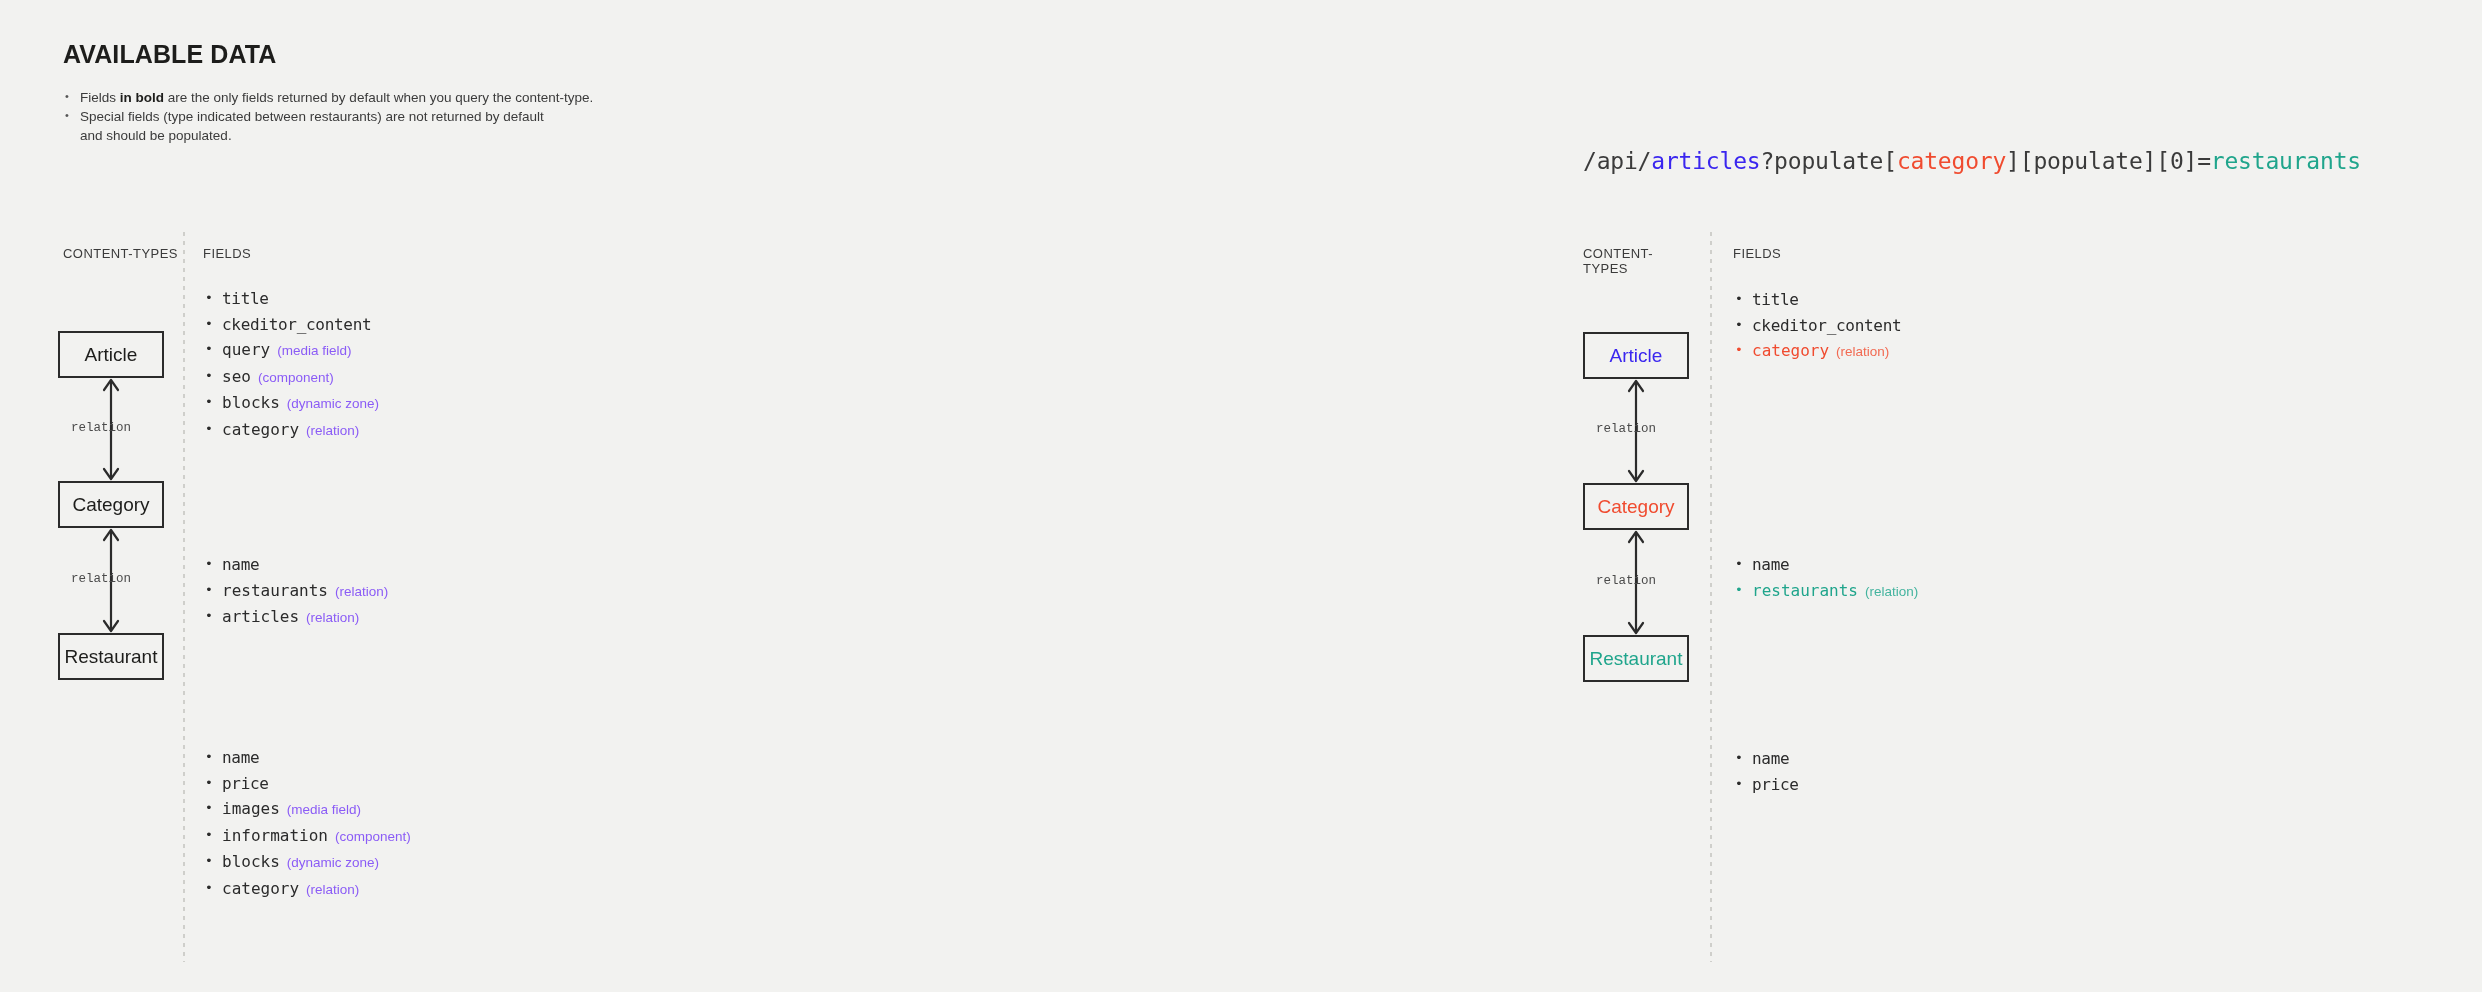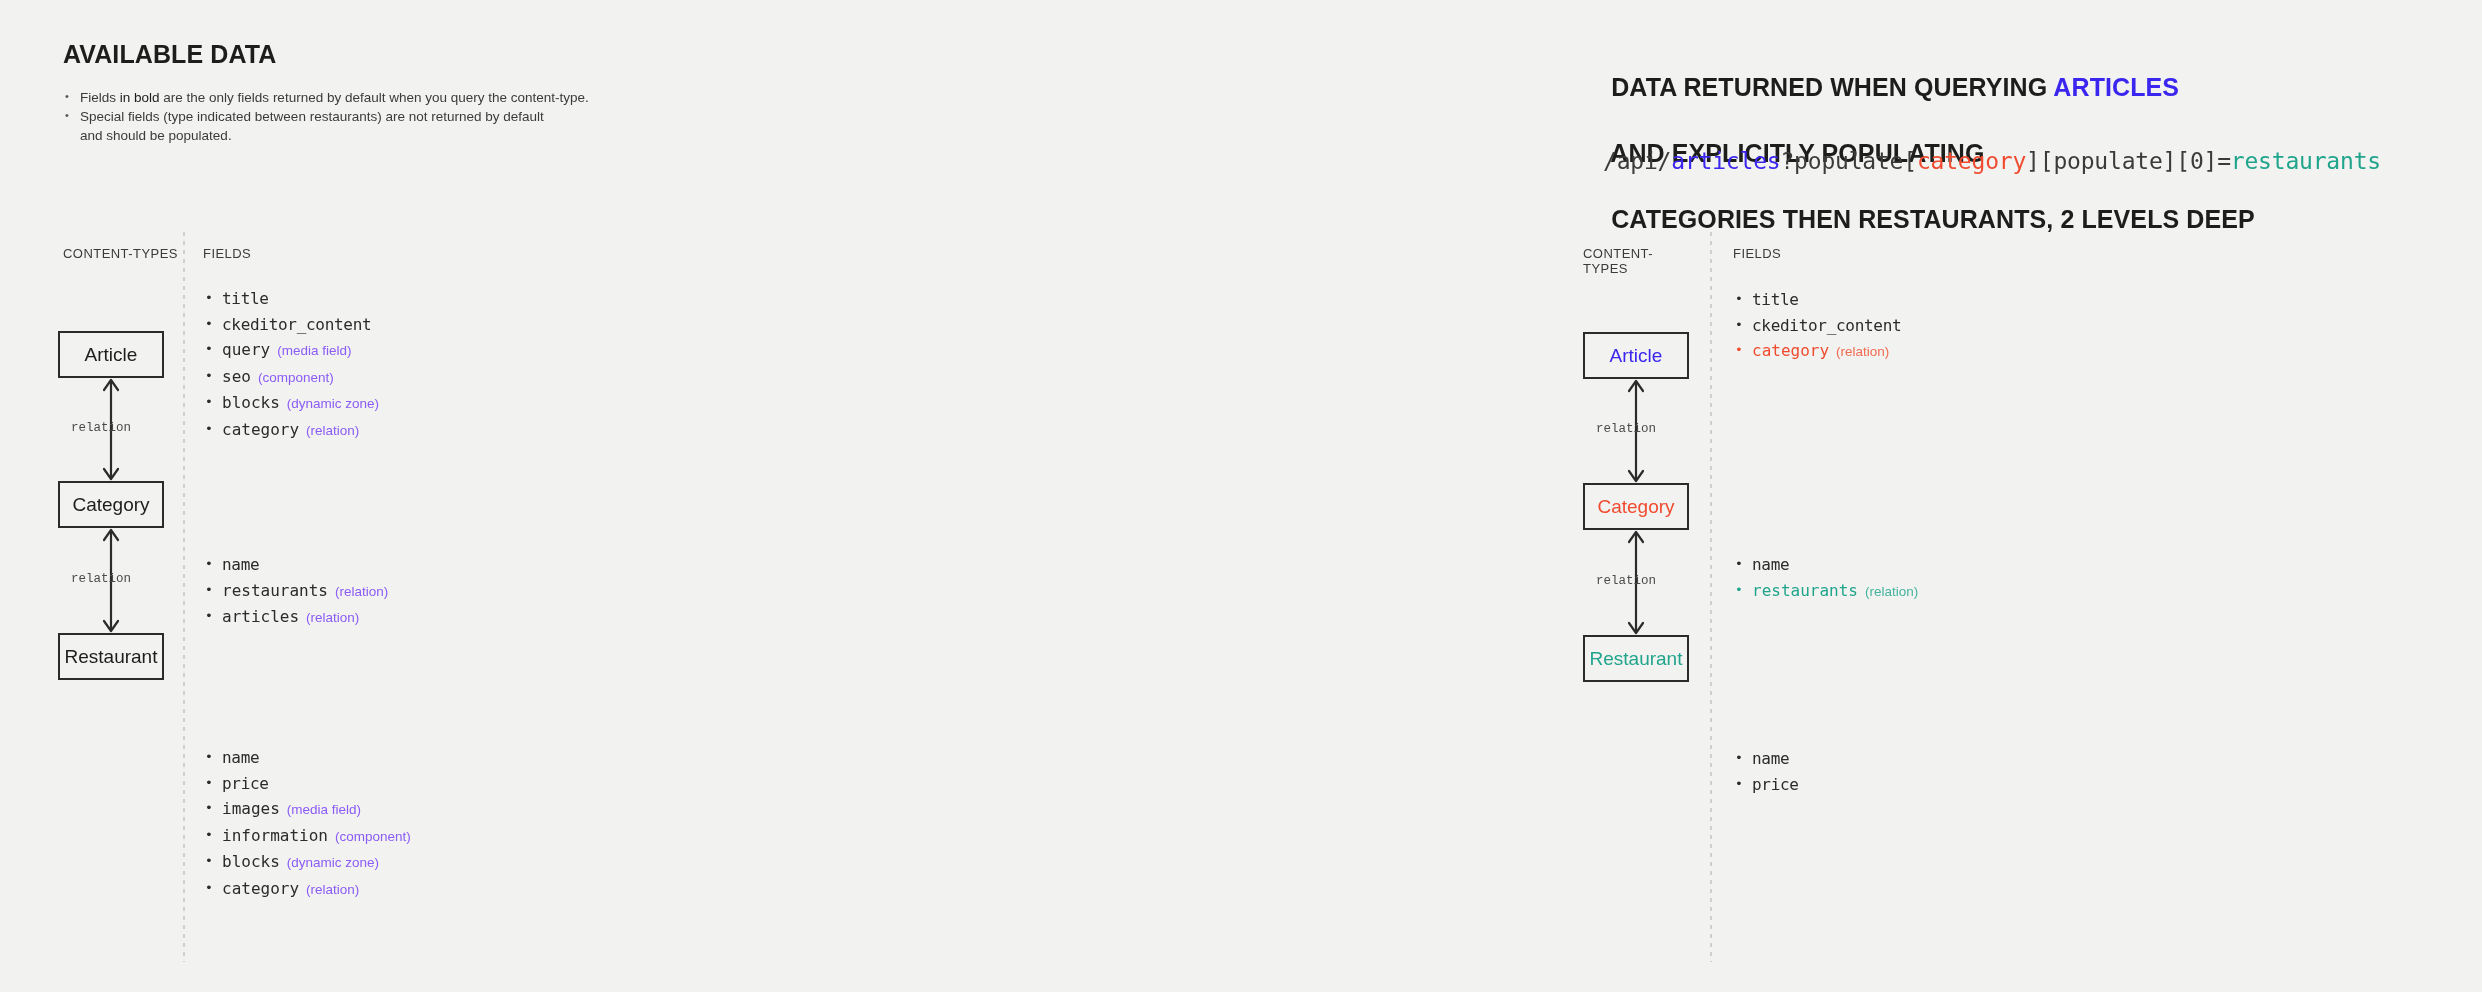--- a/index.html
+++ b/index.html
@@ -58,31 +58,30 @@
     white-space: pre-wrap;
   }
   .notes .note::before {
     content: "\2022";
     position: absolute;
     left: 2px;
     top: -1px;
     font-size: 11px;
     color: #555;
   }
-  .notes b { font-weight: normal; color: #1d1d1b; }
+  .notes b { font-weight: bold; color: #1d1d1b; }
 
   
   .url {
     position: absolute;
     font-family: "DejaVu Sans Mono", monospace;
     font-size: 23px;
     letter-spacing: -0.2px;
     color: #3b3b3b;
     white-space: pre;
-    margin-left: 20px;
   }
   .p2 .url { left: 728px; top: 148px; }
 
   
   .colhead {
     position: absolute;
     font-size: 13px;
     letter-spacing: 0.45px;
     color: #3b3b3b;
   }
@@ -215,25 +214,20 @@
         <div class="f bold"><span>price</span></div>
         <div class="f"><span>images</span><span class="kind">(media field)</span></div>
         <div class="f"><span>information</span><span class="kind">(component)</span></div>
         <div class="f"><span>blocks</span><span class="kind">(dynamic zone)</span></div>
         <div class="f"><span>category</span><span class="kind">(relation)</span></div>
       </div>
     </div>
 </div>
 
 <div class="panel panel-2 p2">
-  <div class="heading">
-    <span>DATA RETURNED WHEN QUERYING </span><span class="hl-blue">ARTICLES</span><br>
-    <span>AND EXPLICITLY POPULATING</span><br>
-    <span>CATEGORIES THEN RESTAURANTS, 2 LEVELS DEEP</span>
-  </div>
   <div class="url"><span>/api/</span><span class="hl-blue">articles</span><span>?populate[</span><span class="hl-red">category</span><span>][populate][0]=</span><span class="hl-green">restaurants</span></div>
   <div class="colhead" style="left:728px; top:246px;">CONTENT-TYPES</div>
   <div class="colhead" style="left:878px; top:246px;">FIELDS</div>
   <div class="divider" style="left:855px;"></div>
   <div class="diagram">
       <div class="ebox" style="left: 728px; top: 332px; color: rgb(58, 38, 239);">
         <span>Article</span>
       </div>
       <div class="ebox" style="left: 728px; top: 483px; color: rgb(240, 75, 47);">
         <span>Category</span>

